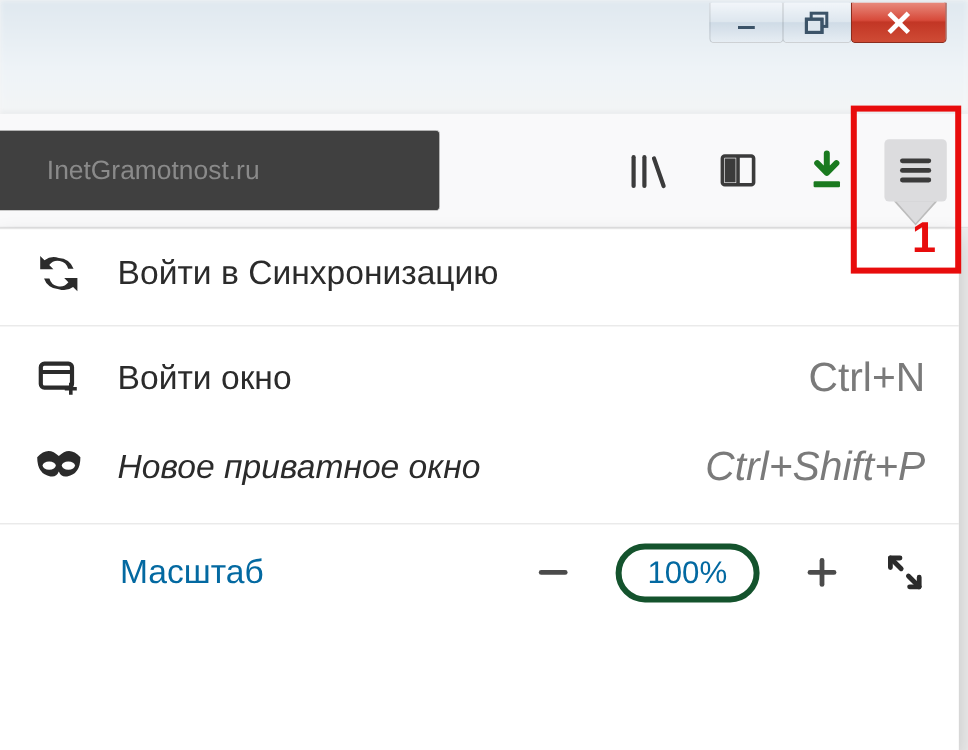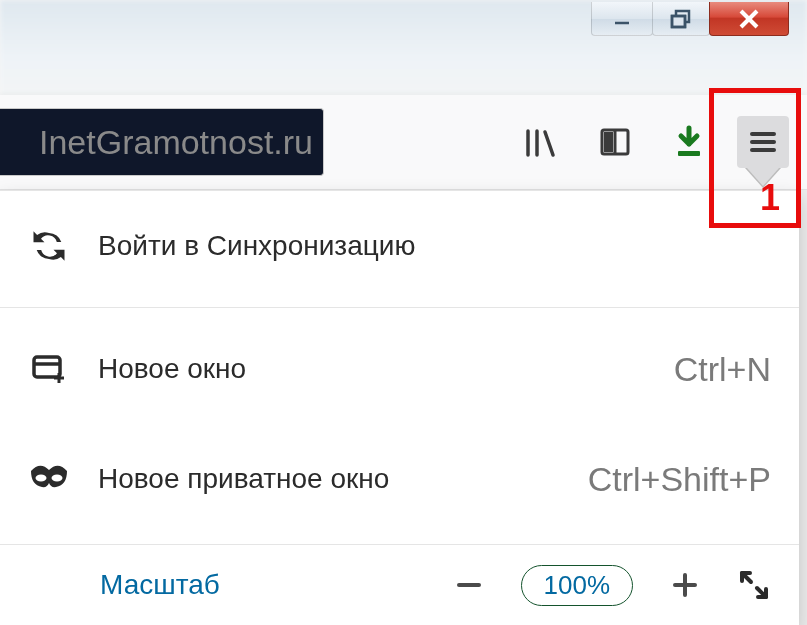--- a/index.html
+++ b/index.html
@@ -39,24 +39,24 @@
     .winbtn.close svg { stroke:#fff; stroke-width:4; }
     .winbtn.max svg { stroke:#3b5368; fill:none; }
 
     
     .toolbar {
       position:absolute; top:95px; left:0; right:0; height:95px;
       background:#f9f9fa; border-bottom:1px solid #e1e1e2;
       display:flex; align-items:center; gap:22px; padding:0 18px 0 0;
     }
     .urlbox {
-      width:325px; height:68px; margin-left:-1px; background:#0f172a;
+      width:368px; height:68px; margin-left:-1px; background:#404040;
       border:1px solid #c9c9c9; border-left:none; border-radius:0 4px 4px 0;
       display:flex; align-items:center; padding:0 20px 0 40px;
-      color:#8a8a8a; font-size:34px;
+      color:#8a8a8a; font-size:22px;
     }
     .spacer { flex:1; }
     .tbico {
       width:52px; height:52px; display:flex; align-items:center; justify-content:center;
       color:#424242; border-radius:4px; cursor:pointer;
     }
     .tbico.menu { background:#dcdcde; position:relative; }
     .highlight {
       position:absolute; top:88px; right:6px; width:92px; height:140px;
       border:5px solid #e80c0c; pointer-events:none; z-index:50;
@@ -80,39 +80,39 @@
     .menu-panel {
       position:absolute; top:190px; left:0; right:8px; bottom:0;
       background:#fff; border-top:1px solid #e5e5e5;
       box-shadow:0 8px 18px rgba(0,0,0,.18);
     }
     .scrollbar {
       position:absolute; top:190px; right:0; width:8px; bottom:0;
       background:#ececec;
     }
     .mrow {
-      display:flex; align-items:center; gap:28px; padding:34px 28px;
+      display:flex; align-items:center; gap:28px; padding:16px 28px;
       font-size:28px; color:#2b2b2b; cursor:pointer;
     }
-    .mrow + .mrow { border-top:none; }
+    .mrow + .mrow { border-top:none;font-style:italic; }
     .mrow.disabled { color:#9a9a9a; cursor:default; }
     .mrow .mico { width:42px; height:42px; flex:0 0 42px; display:flex;align-items:center;justify-content:center; color:inherit; }
     .mrow .shortcut { margin-left:auto; color:#7a7a7a; font-size:34px; }
     .sep { height:1px; background:#e5e5e5; margin:6px 0; }
 
     .zoomrow {
       display:flex; align-items:center; gap:20px; padding:14px 28px 0 100px;
       font-size:28px; color:#0369a1; border-top:1px solid #e5e5e5; margin-top:10px;
     }
     .zoomrow .ctrl {
       width:64px; height:52px; display:flex; align-items:center; justify-content:center;
       font-size:38px; color:#4b4b4b; cursor:pointer;
     }
     .zoomval {
-      border:1px solid #14532d; border-radius:26px; padding:4px 22px;
+      border:5px solid #14532d; border-radius:26px; padding:4px 22px;
       font-size:26px; cursor:pointer;
     }
     .fsctrl { margin-left:auto; display:flex;align-items:center;justify-content:center; cursor:pointer; }
   </style>
 </head>
 <body>
 
 <div class="bg"></div>
 
 <div class="winbtns">
@@ -196,21 +196,21 @@
     <span class="mico">
       <svg width="40" height="40" viewBox="0 0 40 40" stroke="#2b2b2b" stroke-width="3.5" fill="none">
         <rect x="5" y="8" width="26" height="20" rx="3"></rect>
         <line x1="5" y1="15" x2="31" y2="15"></line>
         <g stroke-width="3">
             <line x1="30" y1="24" x2="30" y2="34"></line>
             <line x1="25" y1="29" x2="35" y2="29"></line>
           </g>
       </svg>
     </span>
-    <span>Новое окно</span>
+    <span>Войти окно</span>
     <span class="shortcut">Ctrl+N</span>
   </div>
 
   <div class="mrow">
     <span class="mico">
       <svg width="42" height="30" viewBox="0 0 42 30" fill="#2b2b2b">
         <path d="M3 7 q9 -10 18 -1 q9 -9 18 1 q0 14 -11 16 q-5 1 -7 -4 q-2 5 -7 4 q-11 -2 -11 -16 z"></path>
         <ellipse cx="13" cy="14" rx="5.5" ry="3.5" fill="#fff"></ellipse>
         <ellipse cx="29" cy="14" rx="5.5" ry="3.5" fill="#fff"></ellipse>
       </svg>

